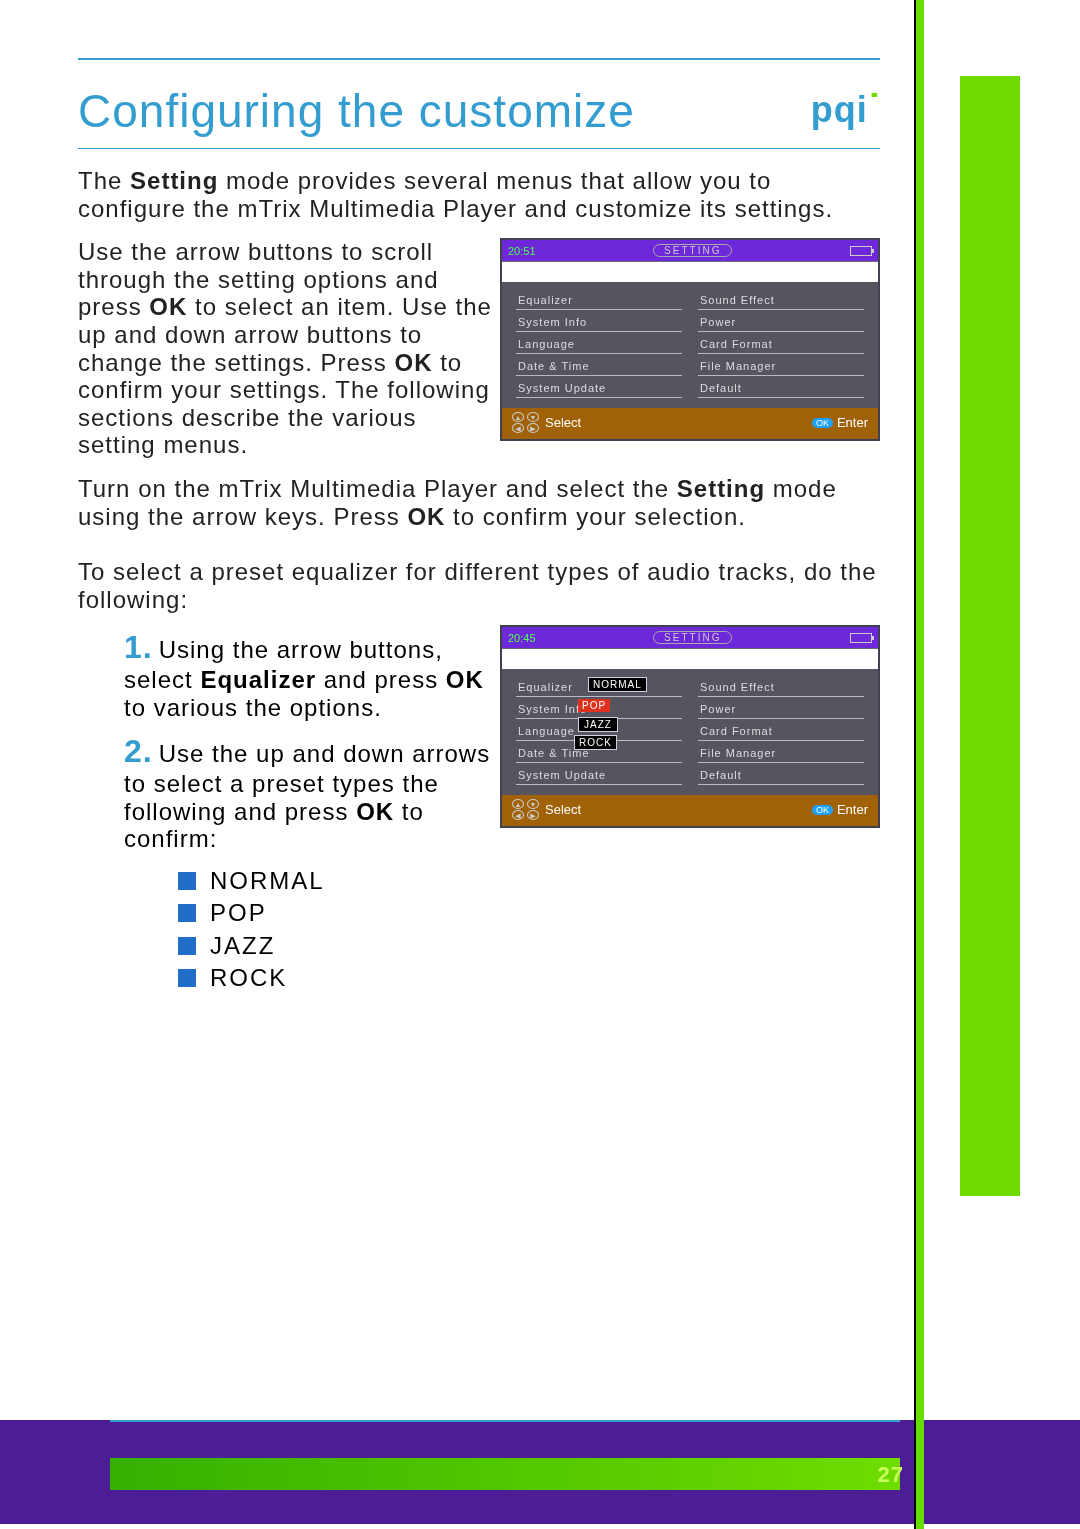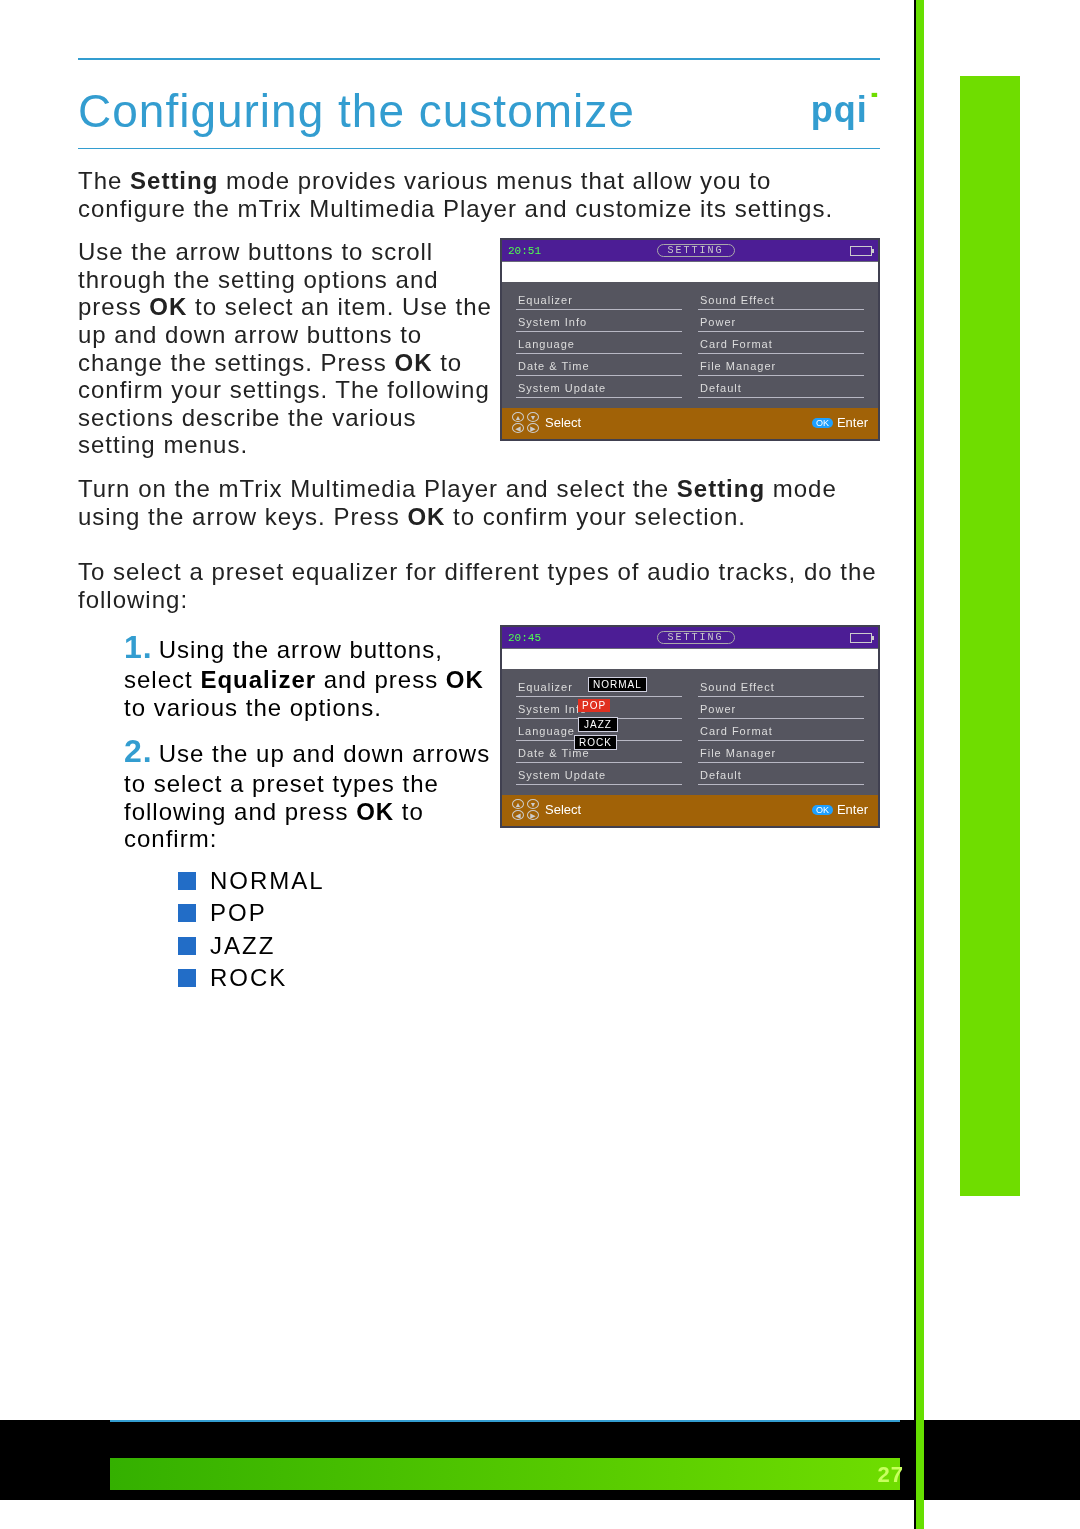--- a/index.html
+++ b/index.html
@@ -65,22 +65,21 @@
   }
   .dev-titlebar {
     height: 22px;
     display: flex;
     align-items: center;
     justify-content: space-between;
     padding: 0 6px;
     font-size: 11px;
     color: #4fff4f;
     border-bottom: 1px solid #6a6a7a;
-    background: #4c1d95;
-    font-family: Liberation Mono, monospace;
+    background: #6d28d9;
   }
   .dev-titlebar .center-badge {
     border: 1px solid #aaa;
     border-radius: 10px;
     padding: 0 10px;
     color: #ccc;
     font-size: 10px;
     letter-spacing: 2px;
   }
   .dev-titlebar .batt {
@@ -213,22 +212,22 @@
     border-left: 2px solid #000;
   }
   .sidebar-right-strip {
     position: absolute;
     left: 960px; top: 76px; width: 60px; height: 1120px;
     background: #6fdd00;
   }
   
   .footer-area {
     position: absolute;
-    left: 0; top: 1420px; width: 1080px; height: 80px;
-    background: #000000;
+    left: 0; top: 1420px; width: 1080px; height: 104px;
+    background: #4c1d95;
   }
   .footer-rule {
     position: absolute;
     left: 110px; top: 0px; width: 790px; height: 2px;
     background: #339dd0;
   }
   .footer-bar {
     position: absolute;
     left: 110px; top: 38px; width: 790px; height: 32px;
     background: linear-gradient(to right, #34b000 0%, #6fdd00 100%);
@@ -252,21 +251,21 @@
 <body>
 
 <div class="page">
   <div class="logo"><span>pqi</span><span class="dot">˙</span></div>
   <div class="top-rule"></div>
 
   <h1 class="section">Configuring the customize</h1>
   <div class="hr-thin"></div>
 
   <div class="para">
-    <span>The </span><b>Setting</b><span> mode provides various menus that allow you to configure the mTrix Multimedia Player and customize its settings.</span>
+    <span>The </span><b>Setting</b><span> mode provides several menus that allow you to configure the mTrix Multimedia Player and customize its settings.</span>
   </div>
 
   <div class="float-container">
 
     <div class="device">
       <div class="dev-titlebar">
         <span>20:51</span>
         <span class="center-badge">SETTING</span>
         <span class="batt"></span>
       </div>

